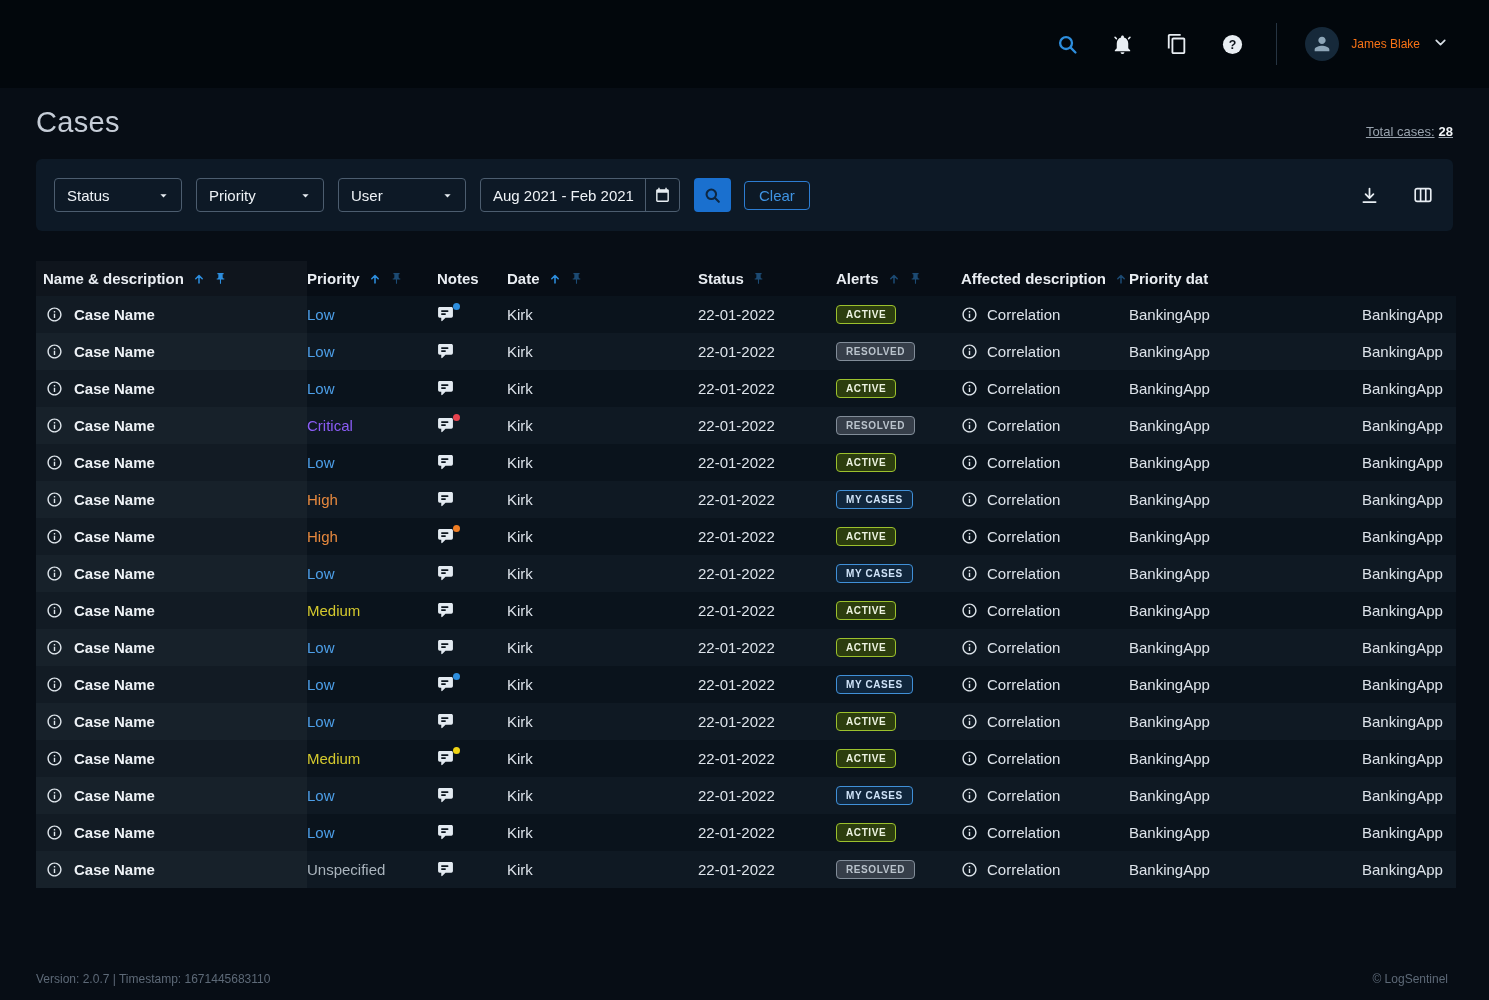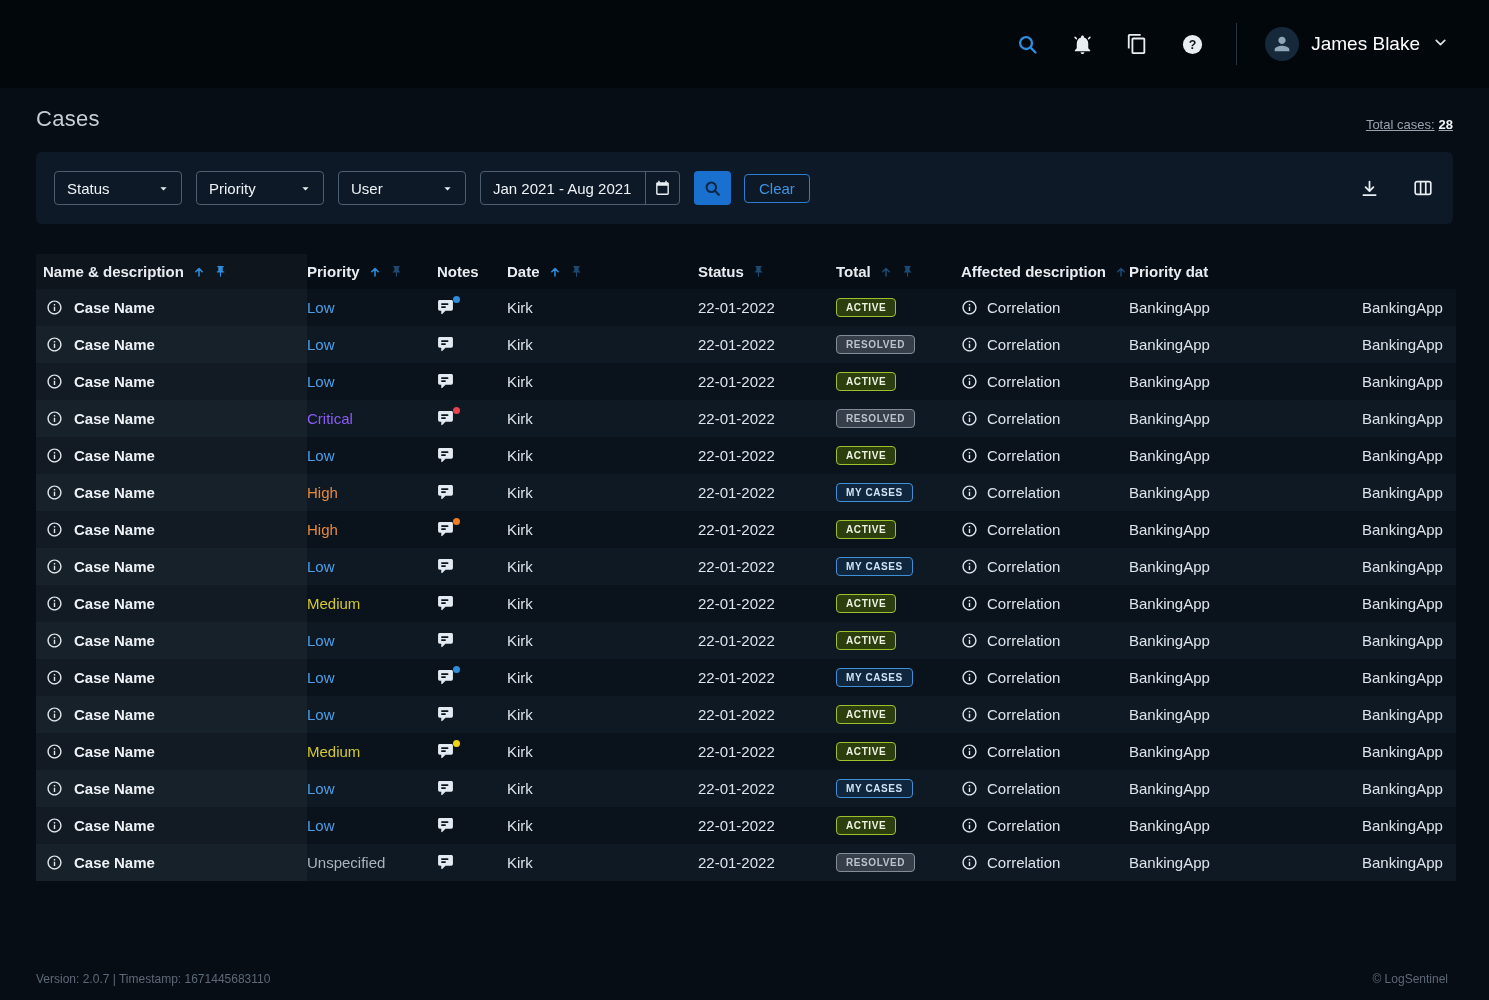--- a/index.html
+++ b/index.html
@@ -19,26 +19,26 @@
   .tb-icon {
     width:24px; height:24px; margin-left:31px; cursor:pointer;
     display:flex; align-items:center; justify-content:center;
   }
   .tb-divider { width:1px; height:42px; background:#263442; margin-left:32px; }
   .user-chip { display:flex; align-items:center; margin-left:28px; cursor:pointer; }
   .avatar {
     width:34px; height:34px; border-radius:50%; background:#16293a;
     display:flex; align-items:center; justify-content:center;
   }
-  .user-name { font-size:19px; color:#ffffff; margin-left:12px; }
+  .user-name { font-size:12px; color:#f97316; margin-left:12px; }
   .user-chevron { margin-left:12px; }
   
   .main { padding:0 36px; }
   .title-row { display:flex; justify-content:space-between; align-items:flex-end; margin-top:18px; }
-  .page-title { font-size:22px; font-weight:400; color:#c6cdd7; letter-spacing:.3px; }
+  .page-title { font-size:29px; font-weight:400; color:#c6cdd7; letter-spacing:.3px; }
   .total-cases { font-size:13px; color:#99a3ae;text-decoration:underline; }
   .total-cases b { color:#f2f5f8; margin-left:4px; }
   
   .filter-card {
     margin-top:20px; height:72px; border-radius:6px; background:#0d1926;
     display:flex; align-items:center; padding:0 18px;
   }
   .dropdown {
     width:128px; height:34px; border:1px solid #4c5d6f; border-radius:4px;
     display:flex; align-items:center; justify-content:space-between;
@@ -162,21 +162,21 @@
           <path d="M7 10l5 5 5-5z"></path>
         </svg>
     </div>
     <div class="dropdown">
       <span>User</span>
       <svg width="15" height="15" viewBox="0 0 24 24" fill="#e8eef3">
           <path d="M7 10l5 5 5-5z"></path>
         </svg>
     </div>
     <div class="date-field">
-      <span class="date-text">Jan 2021 - Aug 2021</span>
+      <span class="date-text">Aug 2021 - Feb 2021</span>
       <span class="date-cal">
         <svg width="17" height="17" viewBox="0 0 24 24" fill="#e8eef3">
             <path d="M19 3h-1V1h-2v2H8V1H6v2H5c-1.11 0-2 .9-2 2v14c0 1.1.89 2 2 2h14c1.1 0 2-.9 2-2V5c0-1.1-.9-2-2-2zm0 16H5V8h14v11z"></path>
           </svg>
       </span>
     </div>
     <button class="search-btn">
       <svg width="19" height="19" viewBox="0 0 24 24" fill="none" stroke="#0d2742" stroke-width="2.6" stroke-linecap="round">
         <circle cx="10.5" cy="10.5" r="6"></circle>
           <line x1="15.2" y1="15.2" x2="20" y2="20"></line>
@@ -237,21 +237,21 @@
             <path d="M16 9V4h1c.55 0 1-.45 1-1s-.45-1-1-1H7c-.55 0-1 .45-1 1s.45 1 1 1h1v5c0 1.66-1.34 3-3 3v2h5.97v7l1 1 1-1v-7H19v-2c-1.66 0-3-1.34-3-3z"></path>
           </svg>
         </div>
         <div class="hcell">
           <span>Status</span>
           <svg width="13" height="13" viewBox="0 0 24 24" fill="#1c4a73">
             <path d="M16 9V4h1c.55 0 1-.45 1-1s-.45-1-1-1H7c-.55 0-1 .45-1 1s.45 1 1 1h1v5c0 1.66-1.34 3-3 3v2h5.97v7l1 1 1-1v-7H19v-2c-1.66 0-3-1.34-3-3z"></path>
           </svg>
         </div>
         <div class="hcell">
-          <span>Total</span>
+          <span>Alerts</span>
           <span class="sort-arrow">
             <svg width="14" height="14" viewBox="0 0 24 24" fill="none" stroke="#1c4a73" stroke-width="2.6" stroke-linecap="round" stroke-linejoin="round">
               <path d="M12 19V6M6.5 11.5L12 6l5.5 5.5"></path>
             </svg>
           </span>
           <svg width="13" height="13" viewBox="0 0 24 24" fill="#1c4a73">
             <path d="M16 9V4h1c.55 0 1-.45 1-1s-.45-1-1-1H7c-.55 0-1 .45-1 1s.45 1 1 1h1v5c0 1.66-1.34 3-3 3v2h5.97v7l1 1 1-1v-7H19v-2c-1.66 0-3-1.34-3-3z"></path>
           </svg>
         </div>
         <div class="hcell">

